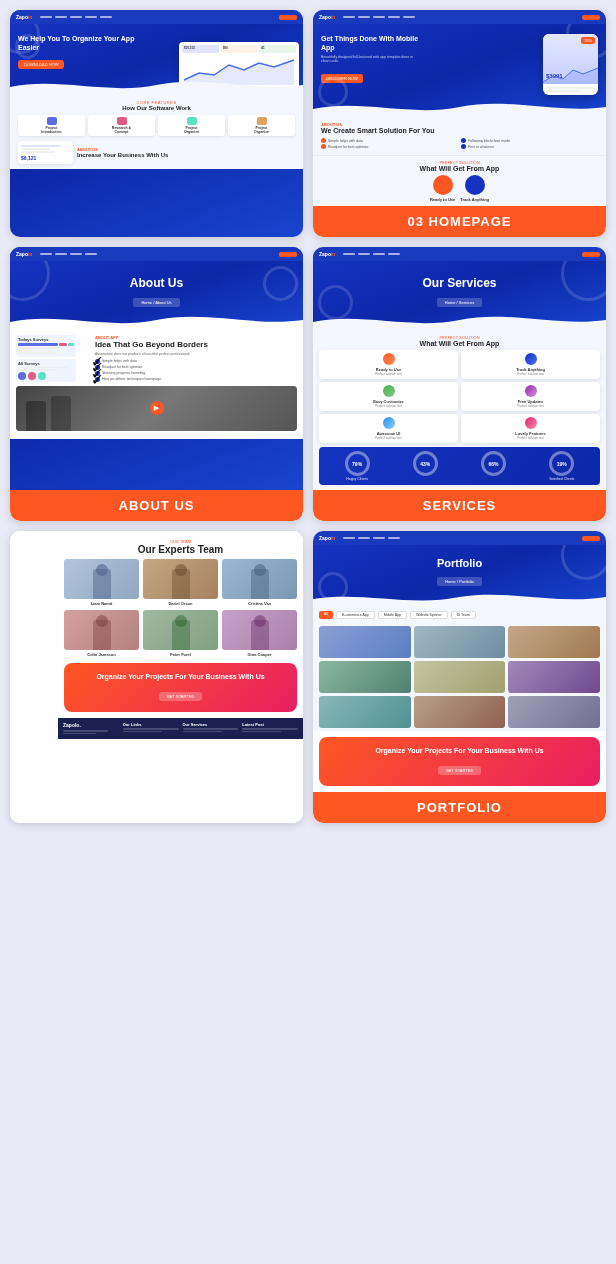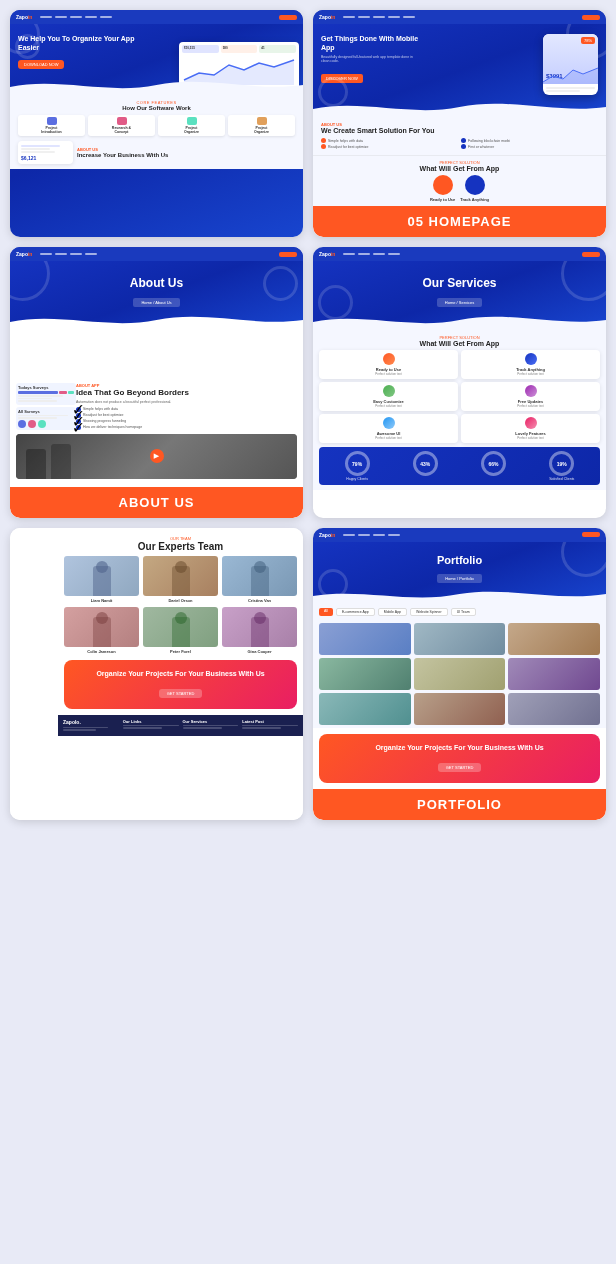--- a/index.html
+++ b/index.html
@@ -388,21 +388,21 @@
             <div style="width:20px;height:20px;background:#ff5722;border-radius:50%;margin:0 auto 2px;"></div>
             <div style="font-size:4px;color:#333;font-weight:bold;">Ready to Use</div>
           </div>
           <div style="text-align:center;">
             <div style="width:20px;height:20px;background:#1533c0;border-radius:50%;margin:0 auto 2px;"></div>
             <div style="font-size:4px;color:#333;font-weight:bold;">Track Anything</div>
           </div>
         </div>
       </div>
     </div>
-    <div class="card-label">05 HOMEPAGE</div>
+    <div class="card-label">03 HOMEPAGE</div>
   </div>
 
   <div class="card">
     <div class="card-preview card-about-preview" style="min-height:200px;">
 
       <div class="nav-strip">
         <span class="nav-logo">Zapo<span style="color:#ff5722">in</span></span>
         <div class="nav-links">
           <div class="nav-link"></div>
             <div class="nav-link"></div>
@@ -417,21 +417,21 @@
         <div class="dec-circle" style="width:35px;height:35px;top:5px;right:5px;"></div>
         <div style="font-size:12px;font-weight:bold;color:#fff;">About Us</div>
         <div style="background:rgba(255,255,255,0.2);color:#fff;font-size:4px;padding:2px 8px;border-radius:2px;display:inline-block;margin-top:3px;">Home / About Us</div>
 
         <svg style="position:absolute;bottom:0;left:0;right:0;width:100%;height:18px;" viewBox="0 0 300 18" preserveAspectRatio="none">
           <path d="M0,10 C50,0 100,18 150,8 C200,-2 250,15 300,8 L300,18 L0,18 Z" fill="#fff"></path>
         </svg>
       </div>
 
       <div style="background:#fff;padding:5px 6px;">
-        <div style="display:flex;gap:0;margin-top:48px;">
+        <div style="display:flex;gap:19px;">
 
           <div style="width:60px;flex-shrink:0;">
             <div style="background:#f0f4ff;border-radius:3px;padding:2px;margin-bottom:2px;">
               <div style="font-size:4px;color:#333;font-weight:bold;margin-bottom:1px;">Todays Surveys</div>
               <div style="display:flex;gap:1px;margin-bottom:1px;">
                 <div style="height:3px;flex:1;background:#5b6ee1;border-radius:1px;"></div>
                 <div style="height:3px;width:8px;background:#e15b87;border-radius:1px;"></div>
                 <div style="height:3px;width:6px;background:#5be1c0;border-radius:1px;"></div>
               </div>
               <div style="height:1.5px;background:#eee;width:80%;border-radius:1px;margin:1px 0;"></div>
@@ -557,20 +557,21 @@
           <div style="text-align:center;">
             <div style="width:25px;height:25px;border-radius:50%;border:3px solid rgba(255,255,255,0.4);margin:0 auto;display:flex;align-items:center;justify-content:center;font-size:5px;color:#fff;font-weight:bold;">66%</div>
           </div>
           <div style="text-align:center;">
             <div style="width:25px;height:25px;border-radius:50%;border:3px solid rgba(255,255,255,0.4);margin:0 auto;display:flex;align-items:center;justify-content:center;font-size:5px;color:#fff;font-weight:bold;">19%</div>
             <div style="font-size:3.5px;color:rgba(255,255,255,0.8);margin-top:1px;">Satisfied Clients</div>
           </div>
         </div>
       </div>
     </div>
+    <div class="card-label">SERVICES</div>
   </div>
 
   <div class="card">
     <div class="card-preview" style="background:#fff;min-height:200px;padding-left:48px;">
       <div style="padding:8px 8px 4px;">
         <div style="font-size:4px;color:#ff5722;text-transform:uppercase;text-align:center;">OUR TEAM</div>
         <div style="font-size:10px;font-weight:bold;color:#222;text-align:center;">Our Experts Team</div>
       </div>
 
       <div style="display:grid;grid-template-columns:repeat(3,1fr);gap:4px;padding:0 6px;">

